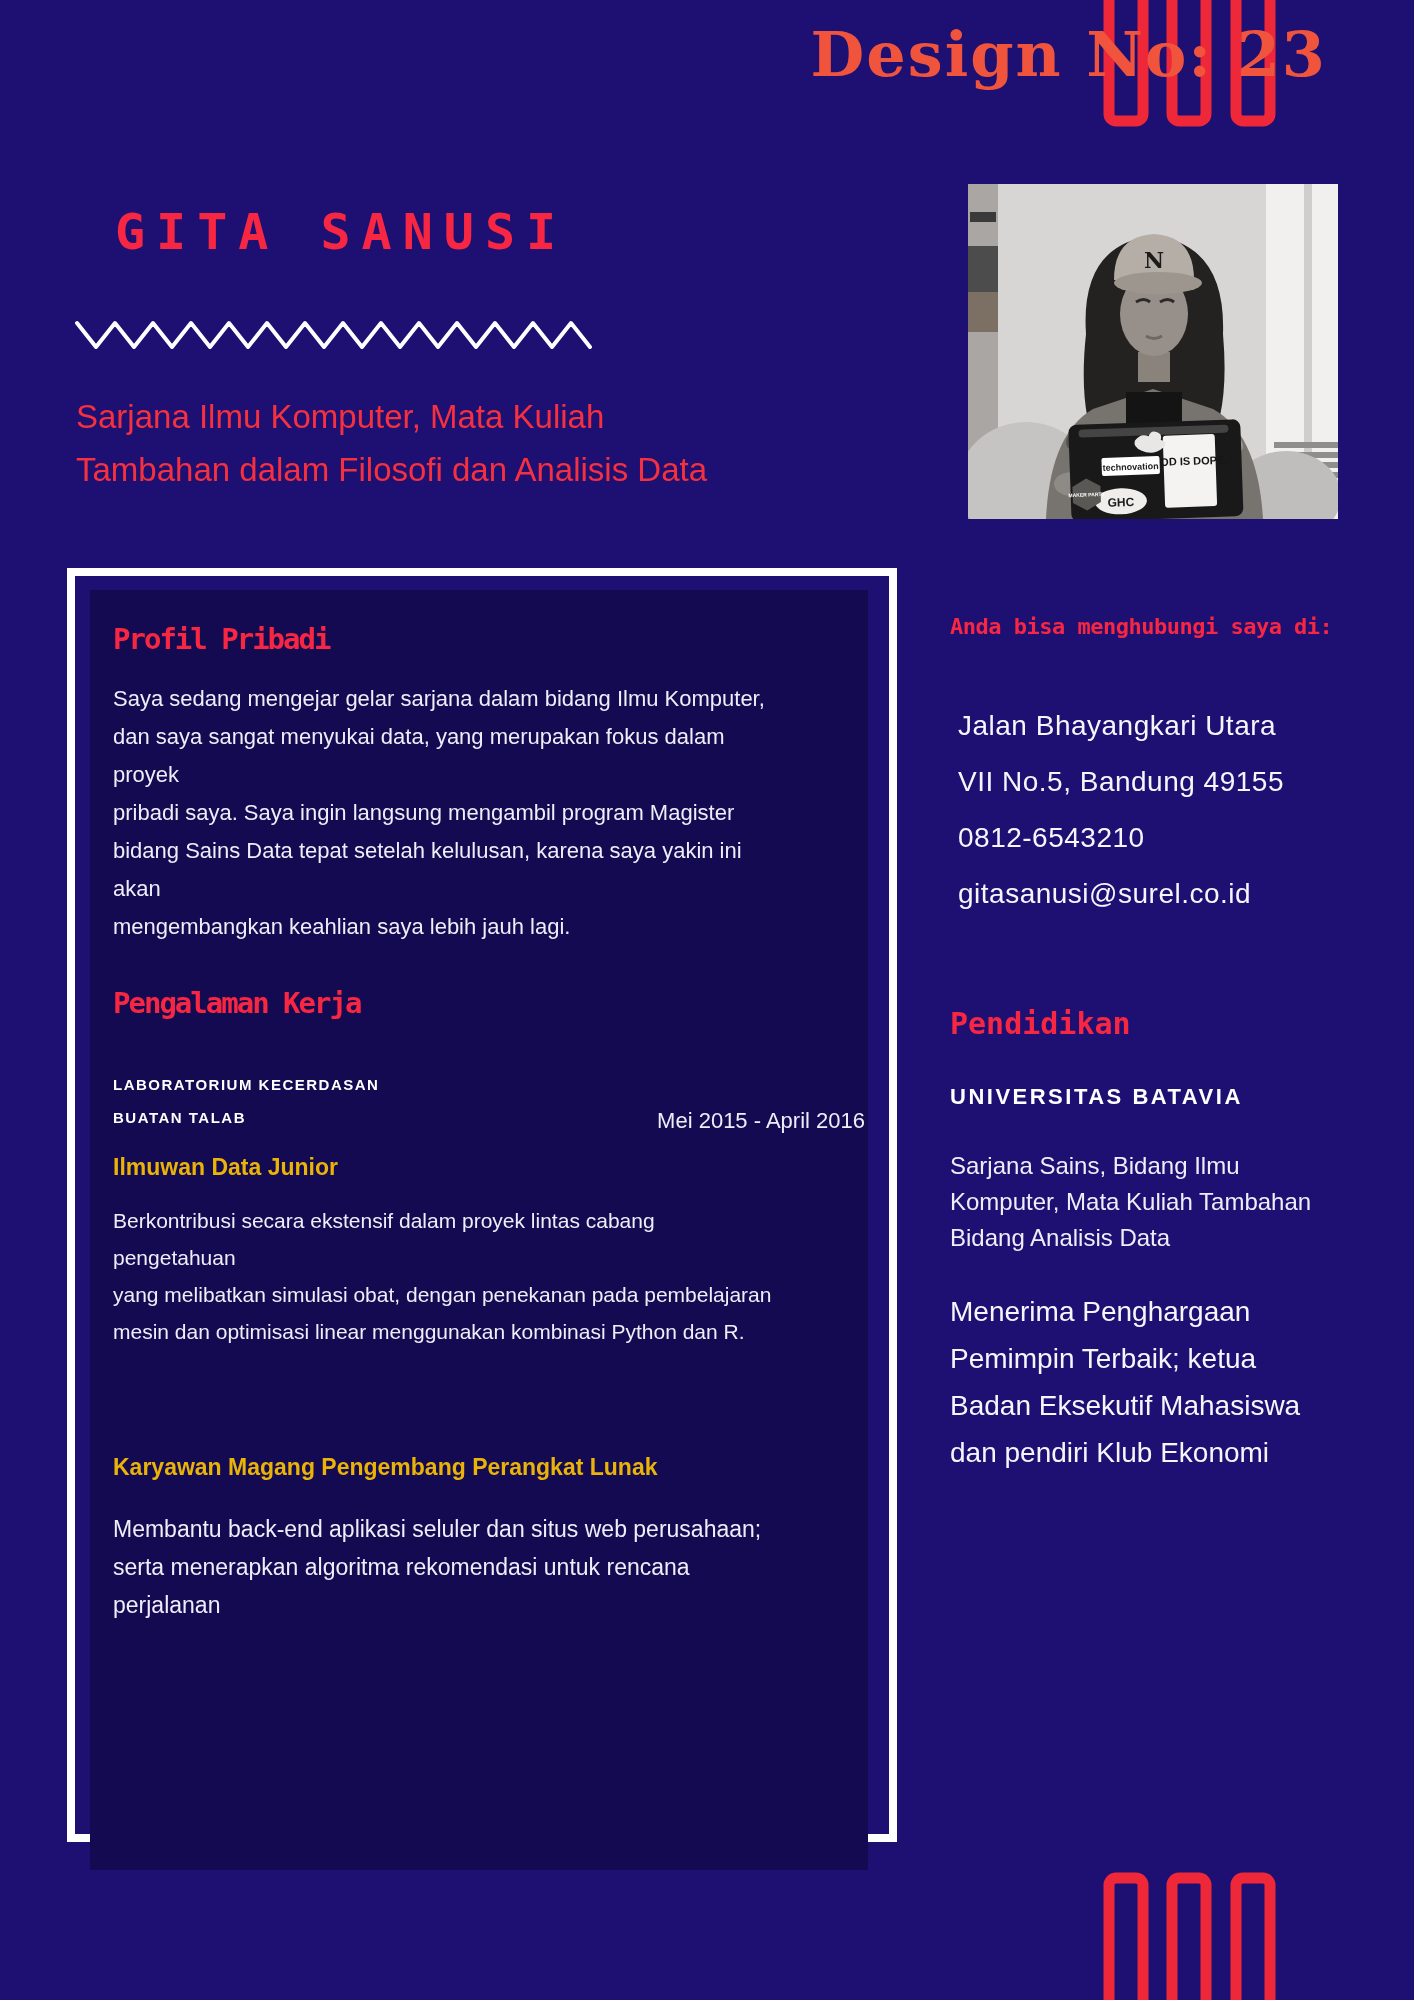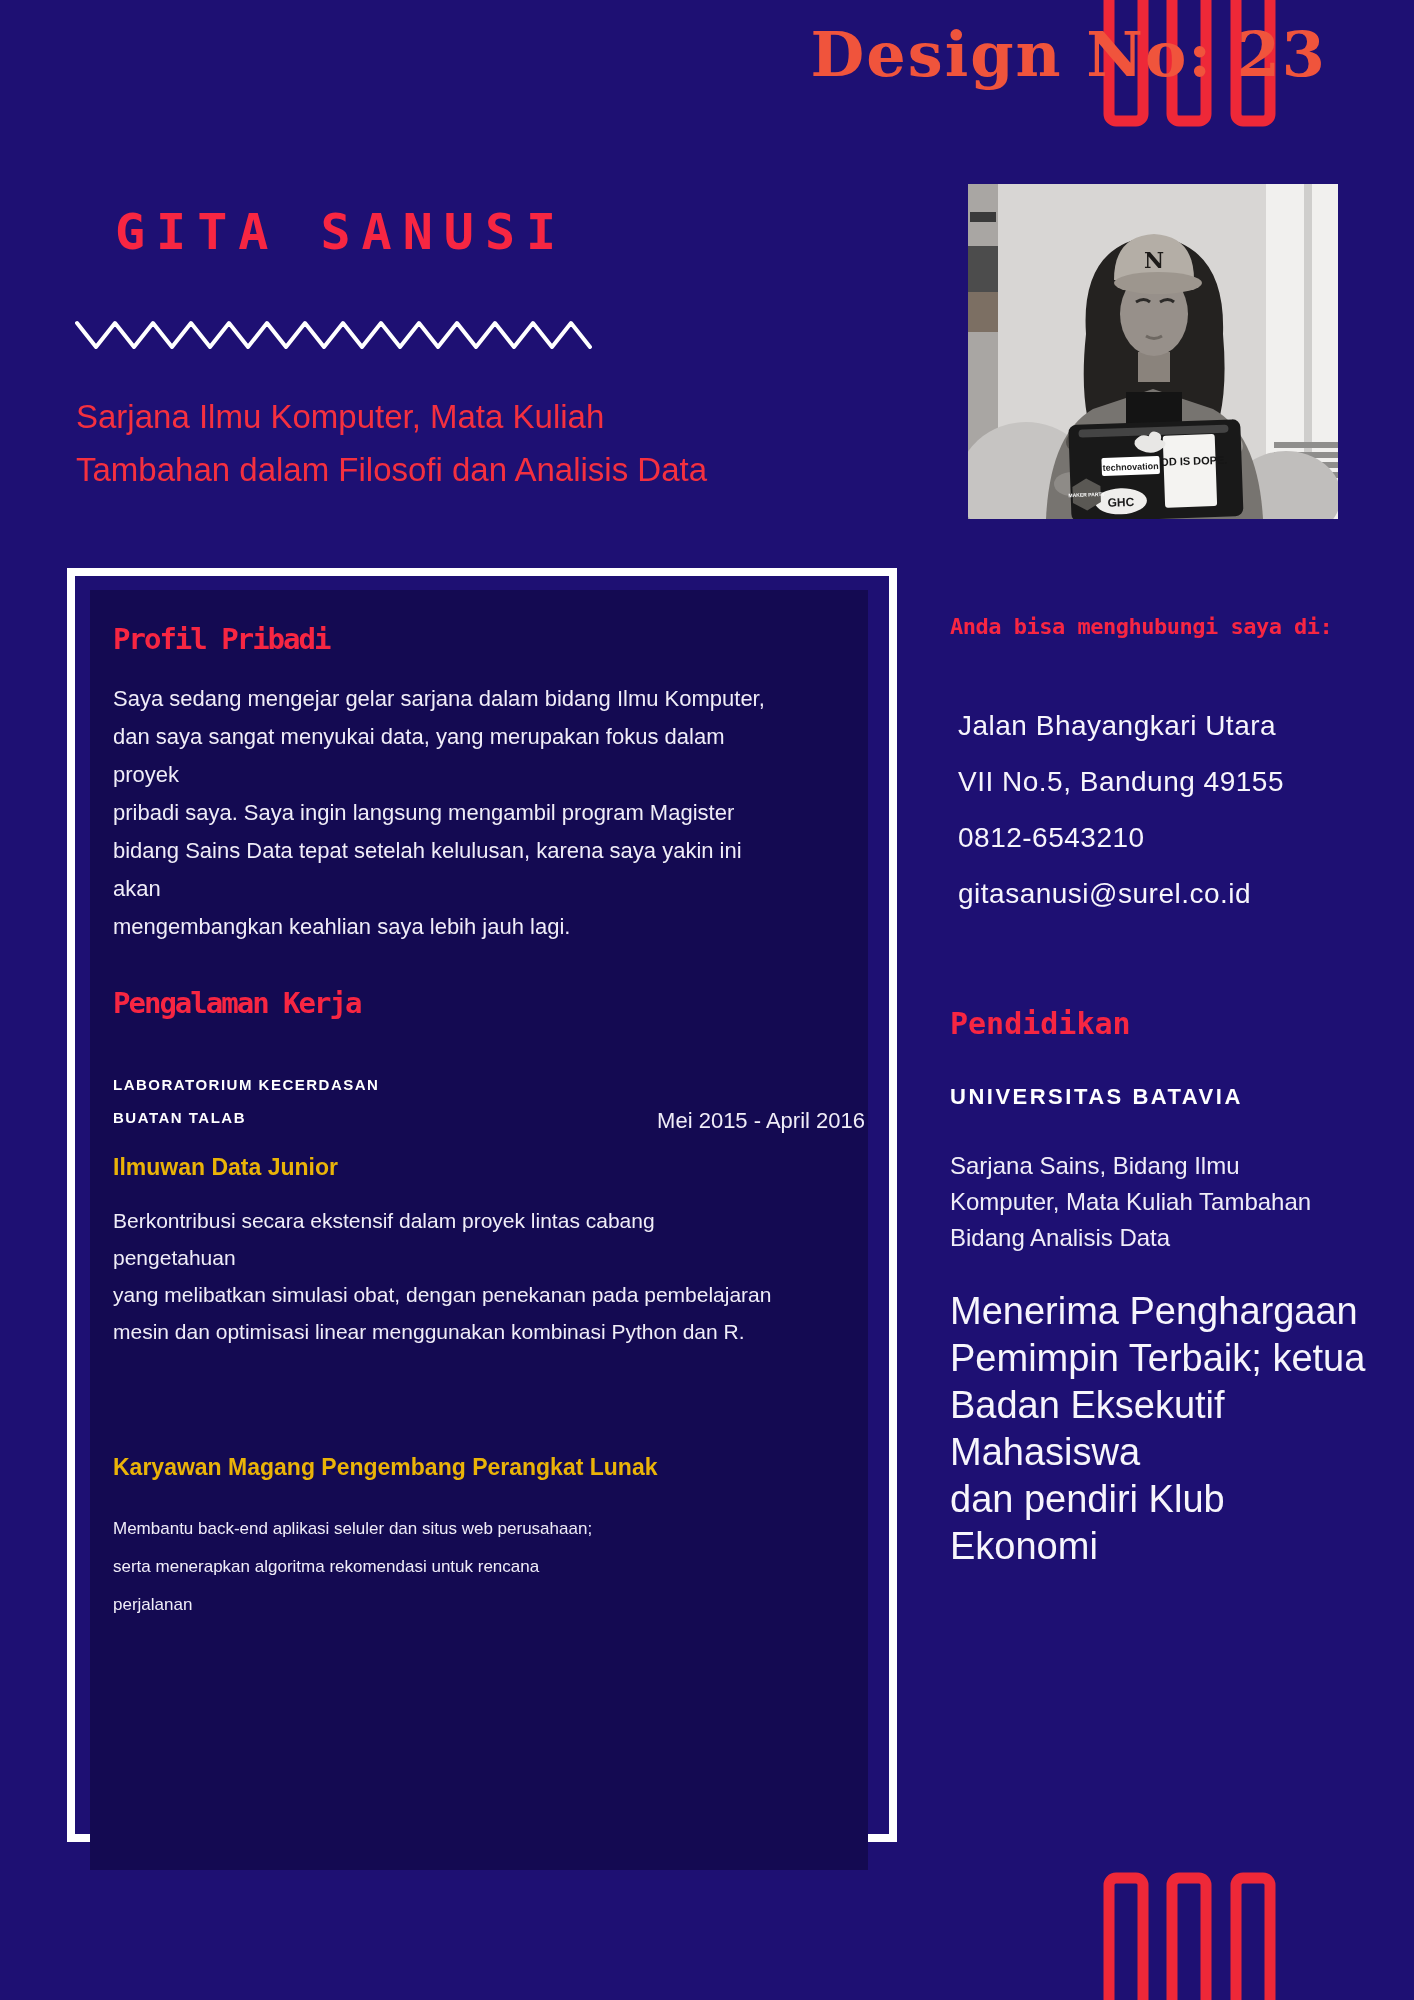--- a/index.html
+++ b/index.html
@@ -79,38 +79,38 @@
   }
   .company{
     font-weight:bold;font-size:15px;line-height:33px;
     letter-spacing:1.5px;color:#ffffff;white-space:pre-line;
   }
   .dates{font-size:22px;color:#f0edf8;white-space:nowrap;margin-top:32px;}
   .role{
     font-weight:bold;font-size:23px;color:#eab308;white-space:nowrap;
   }
   .job-desc-1{left:23px;top:612px;width:660px;font-size:21px;line-height:37px;}
-  .job-desc-2{left:23px;top:920px;width:680px;font-size:17px;line-height:38px;}
+  .job-desc-2{left:23px;top:920px;width:680px;font-size:23px;line-height:38px;}
 
   
   .contact-h{left:950px;top:614px;font-size:22px;letter-spacing:-0.5px;}
   .contact-block{
     left:950px;top:694px;width:420px;
     font-size:28px;line-height:48px;letter-spacing:0.5px;
     color:#f7f5fc;
   }
   .contact-block div{margin:8px;}
   .edu-h{left:950px;top:1006px;font-size:30px;letter-spacing:0px;}
   .school{
     left:950px;top:1084px;
     font-weight:bold;font-size:22px;letter-spacing:2.5px;
     color:#ffffff;white-space:nowrap;
   }
   .degree{left:950px;top:1148px;width:400px;font-size:24px;line-height:36px;}
-  .awards{left:950px;top:1288px;width:420px;font-size:38px;line-height:47px;}
+  .awards{left:950px;top:1288px;width:420px;font-size:28px;line-height:47px;}
 </style>
 </head>
 <body>
 
 <div class="page">
 
   <svg class="bars-svg" style="left:1092px;top:0;" width="200" height="130" viewBox="0 0 200 130">
     <g fill="none" stroke="#ee2838" stroke-width="11">
       <rect x="17" y="-30" width="34" height="151" rx="7"></rect>
       <rect x="80" y="-30" width="34" height="151" rx="7"></rect>

